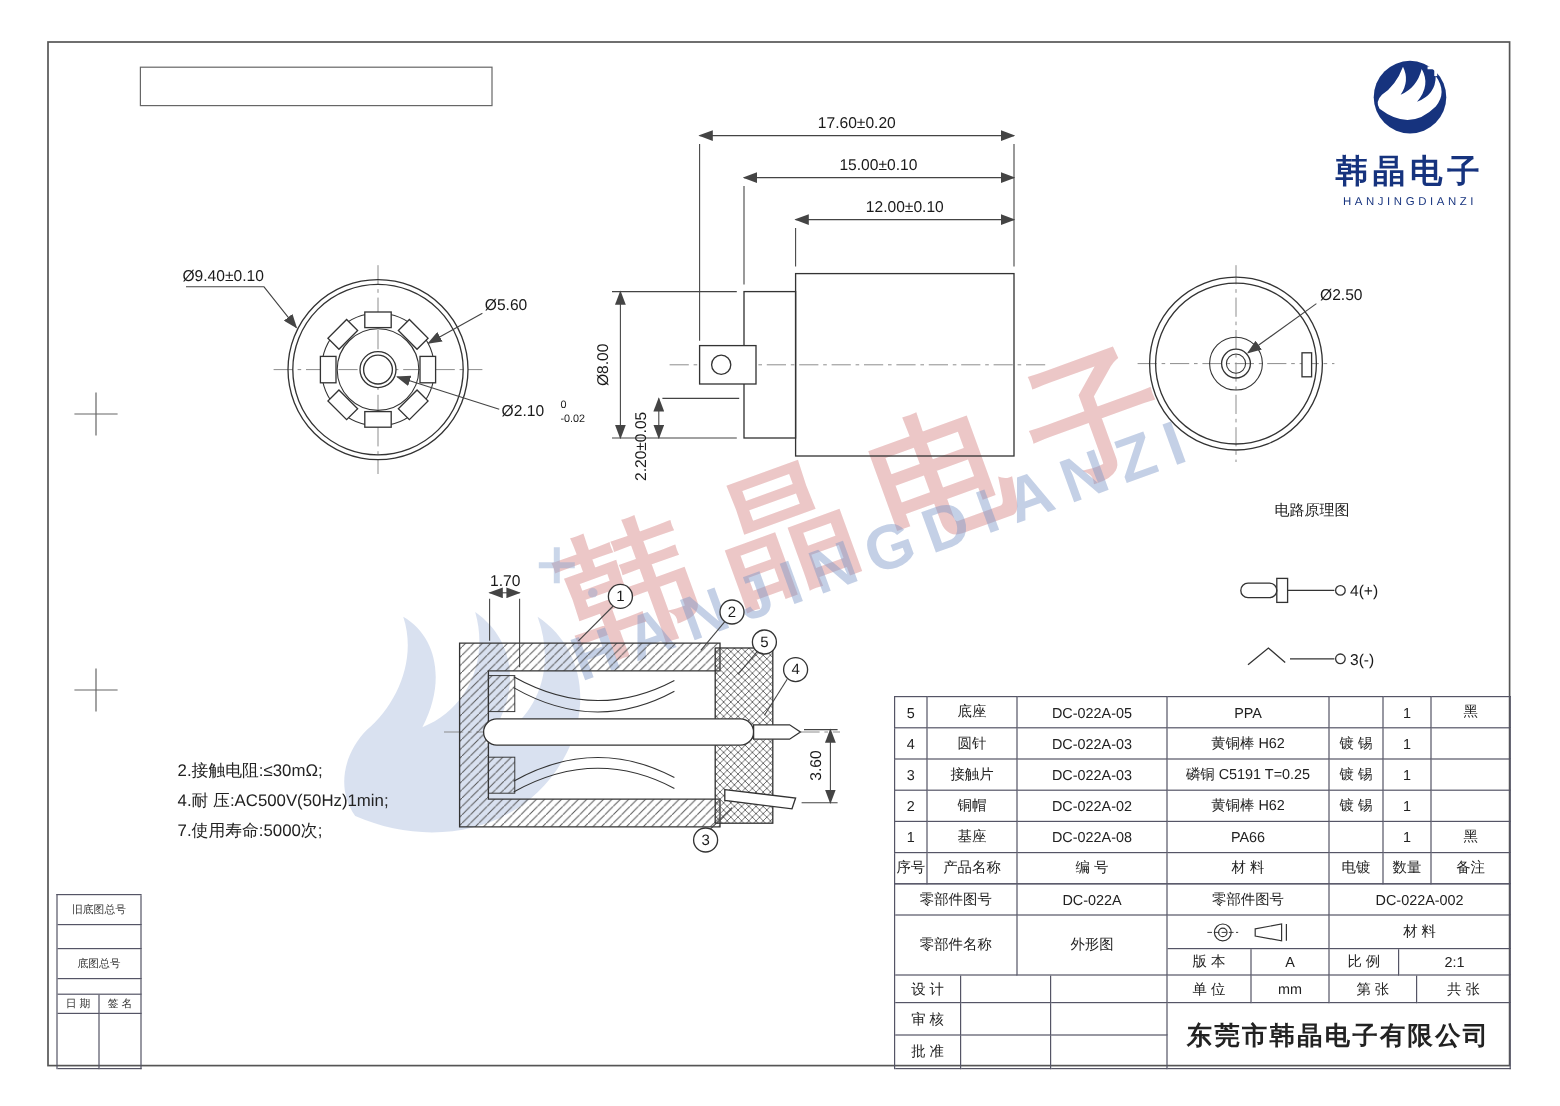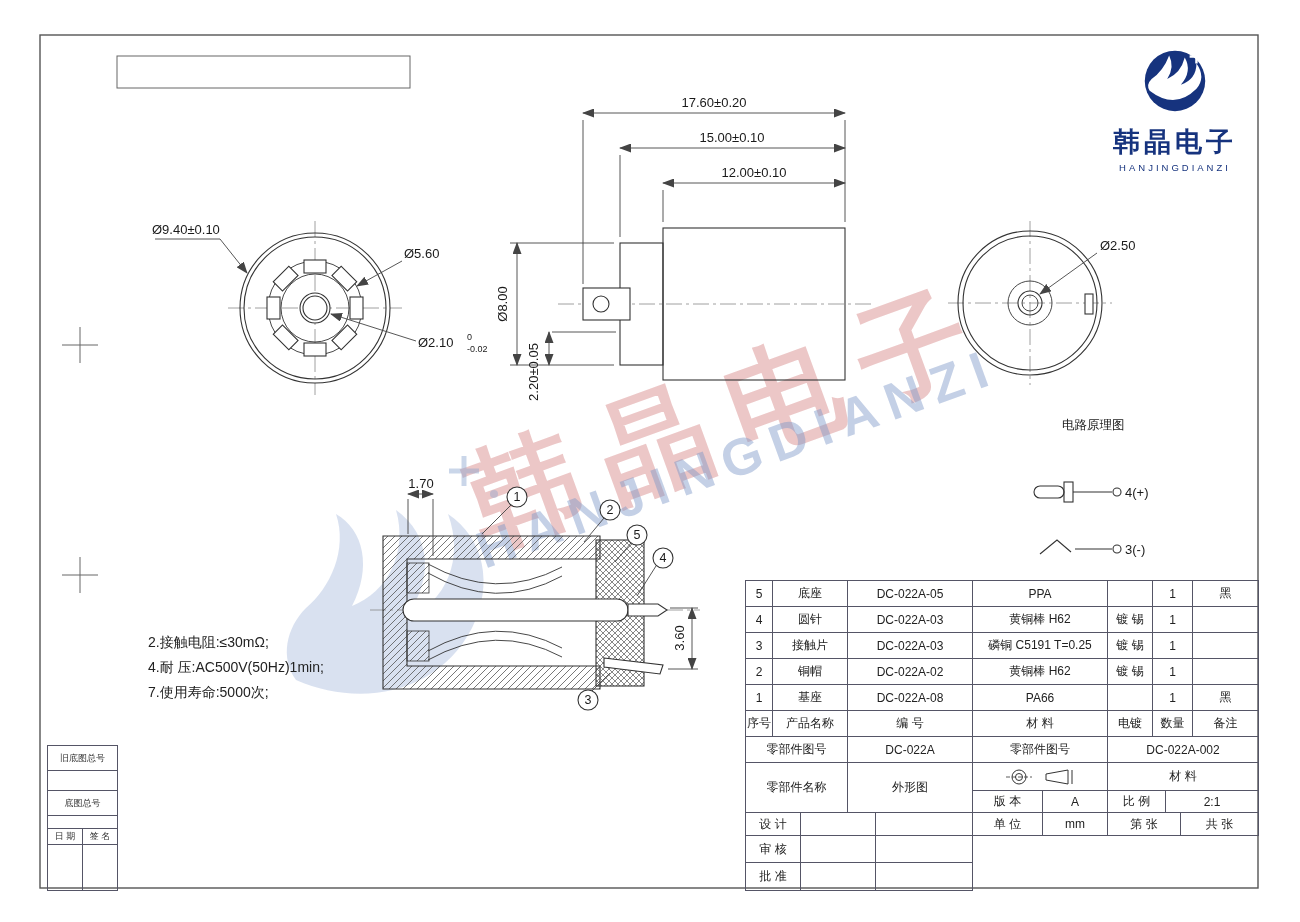--- a/index.html
+++ b/index.html
@@ -337,20 +337,21 @@
       <div class="tc" style="left:297px;top:76px;width:65px;height:23px">mm</div>
       <div class="tc" style="left:362px;top:76px;width:73px;height:23px">第    张</div>
       <div class="tc" style="left:435px;top:76px;width:78px;height:23px">共    张</div>
 
       <div class="tc" style="left:0;top:99px;width:55px;height:27px">审  核</div>
       <div class="tc" style="left:55px;top:99px;width:75px;height:27px"></div>
       <div class="tc" style="left:130px;top:99px;width:97px;height:27px"></div>
       <div class="tc" style="left:0;top:126px;width:55px;height:28px">批  准</div>
       <div class="tc" style="left:55px;top:126px;width:75px;height:28px"></div>
       <div class="tc" style="left:130px;top:126px;width:97px;height:28px"></div>
+      <div class="tc company" style="left:227px;top:99px;width:286px;height:55px">东莞市韩晶电子有限公司</div>
     </div>
 
     <div class="mbox">
       <div class="mc" style="left:0;top:0;width:70px;height:25px">旧底图总号</div>
       <div class="mc" style="left:0;top:25px;width:70px;height:20px"></div>
       <div class="mc" style="left:0;top:45px;width:70px;height:25px">底图总号</div>
       <div class="mc" style="left:0;top:70px;width:70px;height:13px"></div>
       <div class="mc" style="left:0;top:83px;width:35px;height:16px">日 期</div>
       <div class="mc" style="left:35px;top:83px;width:35px;height:16px">签 名</div>
       <div class="mc" style="left:0;top:99px;width:35px;height:46px"></div>

